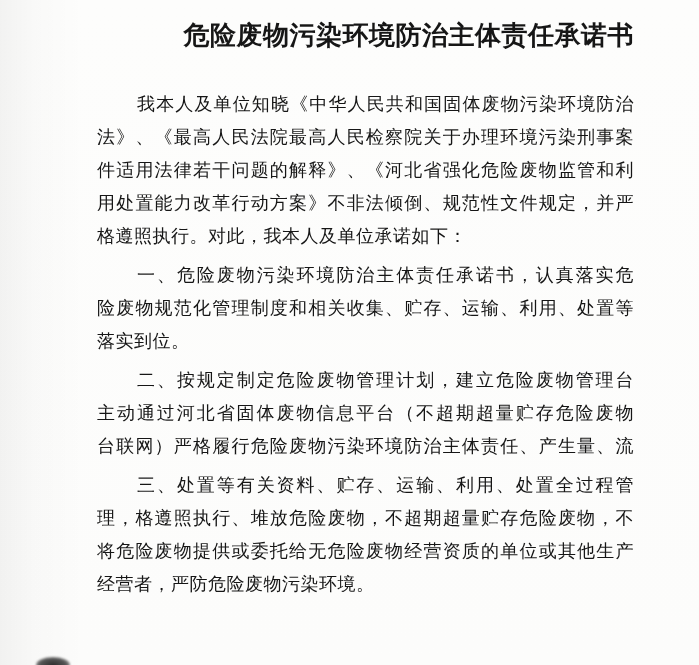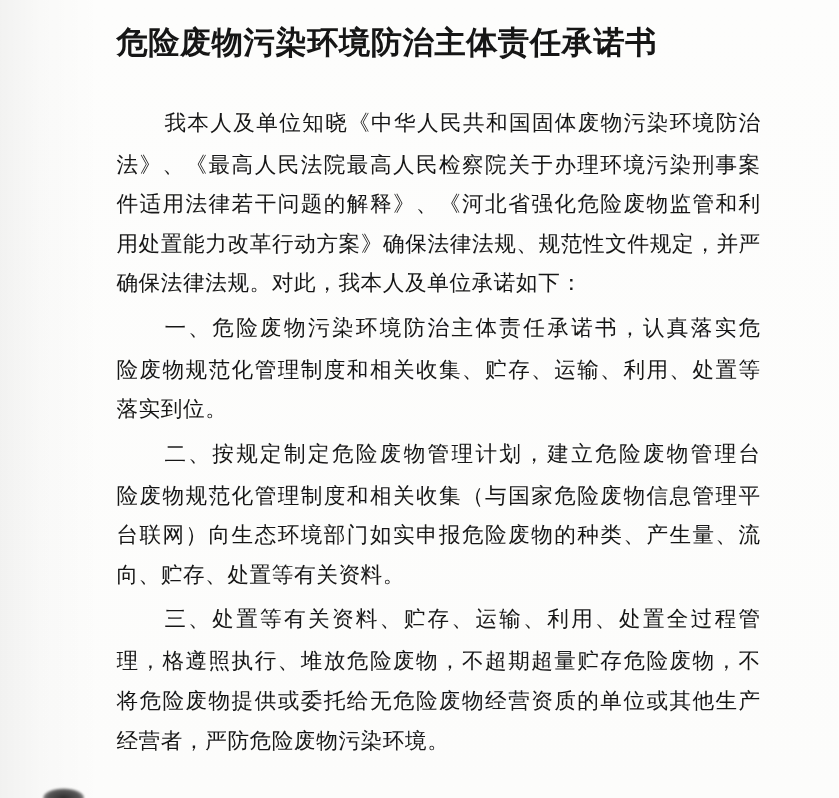--- a/index.html
+++ b/index.html
@@ -20,21 +20,21 @@
   }
   .title {
     position: absolute;
     top: 20px;
     left: 97px;
     width: 537px;
     margin: 0;
     font-size: 26px;
     line-height: 32px;
     font-weight: bold;
-    text-align: left;
+    text-align: right;
     letter-spacing: 0.5px;
     white-space: nowrap;
   }
   .body {
     position: absolute;
     top: 88px;
     left: 97px;
     width: 537px;
   }
   .paragraph {
@@ -45,21 +45,20 @@
     line-height: 33px;
     height: 33px;
     overflow: hidden;
     text-align: justify;
     text-align-last: justify;
     text-justify: inter-character;
     letter-spacing: 0.5px;
   }
   .line.first {
     text-indent: 40px;
-    font-family: Liberation Mono, monospace;
   }
   .line.last {
     text-align-last: left;
   }
   .smudge {
     position: absolute;
     left: 36px;
     top: 657px;
     width: 34px;
     height: 16px;
@@ -71,33 +70,32 @@
 </head>
 <body>
 
 <div class="page">
   <h1 class="title">危险废物污染环境防治主体责任承诺书</h1>
   <div class="body" id="paragraphs">
       <div class="paragraph">
         <div class="line first">我本人及单位知晓《中华人民共和国固体废物污染环境防治</div>
         <div class="line">法》、《最高人民法院最高人民检察院关于办理环境污染刑事案</div>
         <div class="line">件适用法律若干问题的解释》、《河北省强化危险废物监管和利</div>
-        <div class="line">用处置能力改革行动方案》确保法律法规、规范性文件规定，并严</div>
-        <div class="line last">确保法律法规。对此，我本人及单位承诺如下：</div>
+        <div class="line">用处置能力改革行动方案》不非法倾倒、规范性文件规定，并严</div>
+        <div class="line last">格遵照执行。对此，我本人及单位承诺如下：</div>
       </div>
       <div class="paragraph">
         <div class="line first">一、危险废物污染环境防治主体责任承诺书，认真落实危</div>
         <div class="line">险废物规范化管理制度和相关收集、贮存、运输、利用、处置等</div>
         <div class="line last">落实到位。</div>
       </div>
       <div class="paragraph">
         <div class="line first">二、按规定制定危险废物管理计划，建立危险废物管理台账，</div>
-        <div class="line">险废物规范化管理制度和相关收集（与国家危险废物信息管理平</div>
-        <div class="line">台联网）向生态环境部门如实申报危险废物的种类、产生量、流</div>
-        <div class="line last">向、贮存、处置等有关资料。</div>
+        <div class="line">主动通过河北省固体废物信息平台（不超期超量贮存危险废物</div>
+        <div class="line">台联网）严格履行危险废物污染环境防治主体责任、产生量、流</div>
       </div>
       <div class="paragraph">
         <div class="line first">三、处置等有关资料、贮存、运输、利用、处置全过程管</div>
         <div class="line">理，格遵照执行、堆放危险废物，不超期超量贮存危险废物，不</div>
         <div class="line">将危险废物提供或委托给无危险废物经营资质的单位或其他生产</div>
         <div class="line last">经营者，严防危险废物污染环境。</div>
       </div>
     </div>
   <div class="smudge"></div>
 </div>

